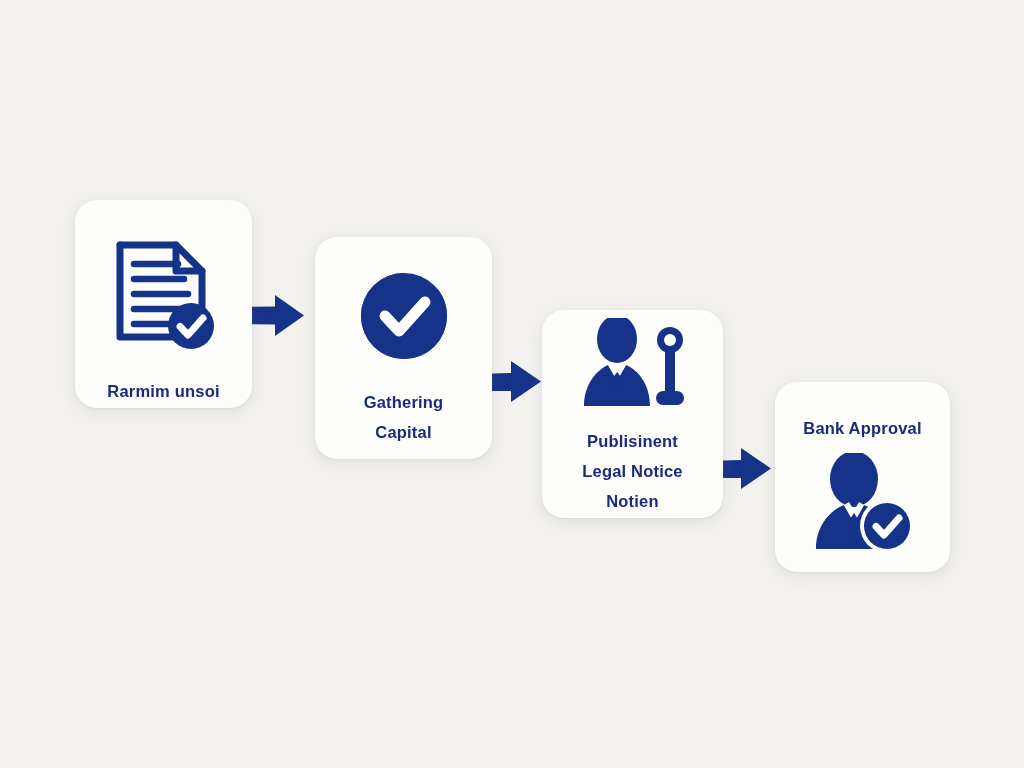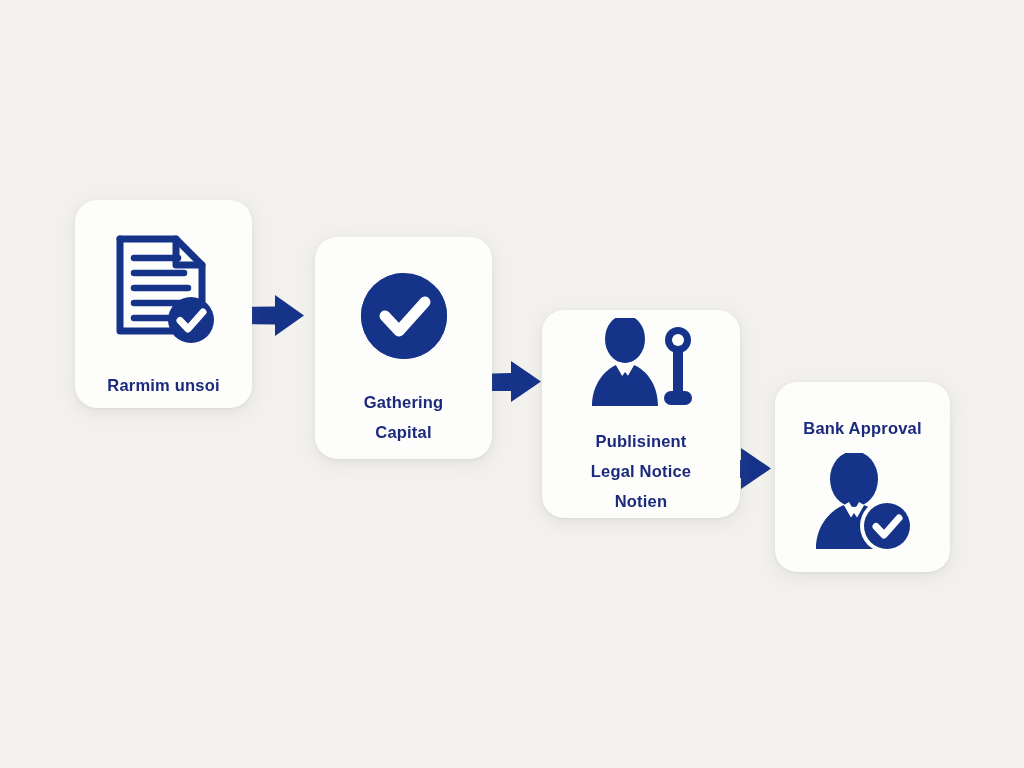--- a/index.html
+++ b/index.html
@@ -48,36 +48,36 @@
     font-size: 16.5px;
     line-height: 30px;
     text-align: center;
     letter-spacing: 0.2px;
     white-space: pre-line;
   }
 
   
   #card-1 {
     left: 75px;  top: 200px;  width: 177px; height: 208px;
-    padding: 18px 10px 8px;
+    padding: 24px 10px 8px;
     justify-content: flex-start;
   }
   #card-1 .card-icon { margin-top: 14px; }
   #card-1 .card-label { margin-top: 26px; }
 
   #card-2 {
     left: 315px; top: 237px; width: 177px; height: 222px;
     padding: 20px 16px 10px;
     justify-content: flex-start;
   }
   #card-2 .card-icon { margin-top: 14px; }
   #card-2 .card-label { margin-top: 26px; }
 
   #card-3 {
-    left: 542px; top: 310px; width: 198px; height: 208px;
+    left: 542px; top: 310px; width: 181px; height: 208px;
     padding: 10px 10px 10px;
     justify-content: flex-start;
   }
   #card-3 .card-icon { margin-top: -2px; }
   #card-3 .card-label { margin-top: 16px; }
 
   #card-4 {
     left: 775px; top: 382px; width: 175px; height: 190px;
     padding: 22px 10px 10px;
     justify-content: center;

